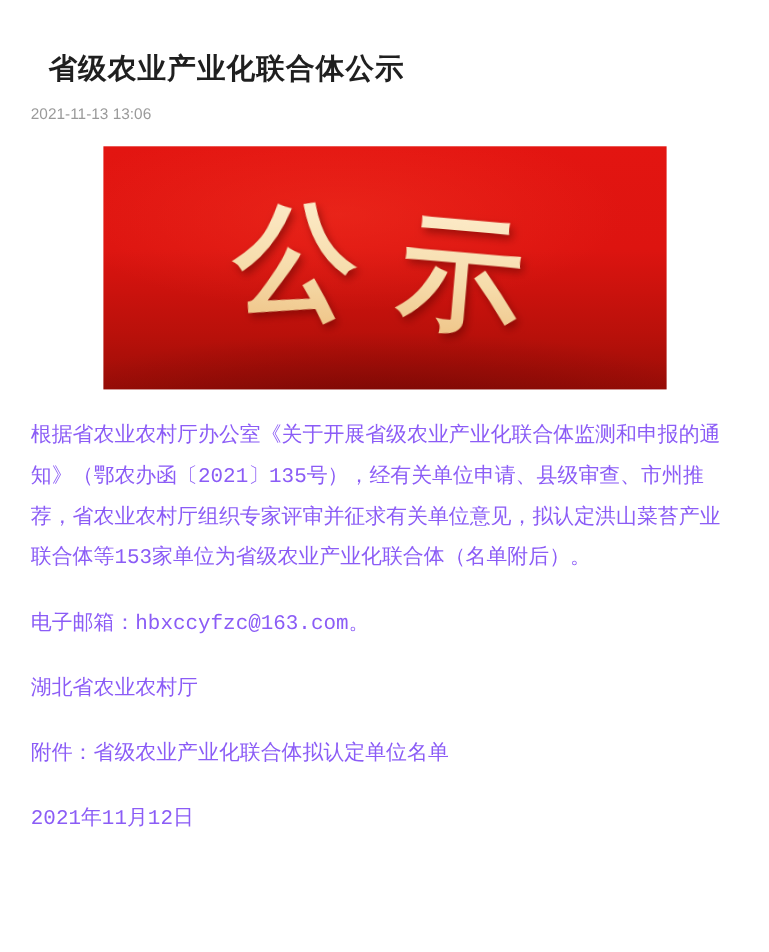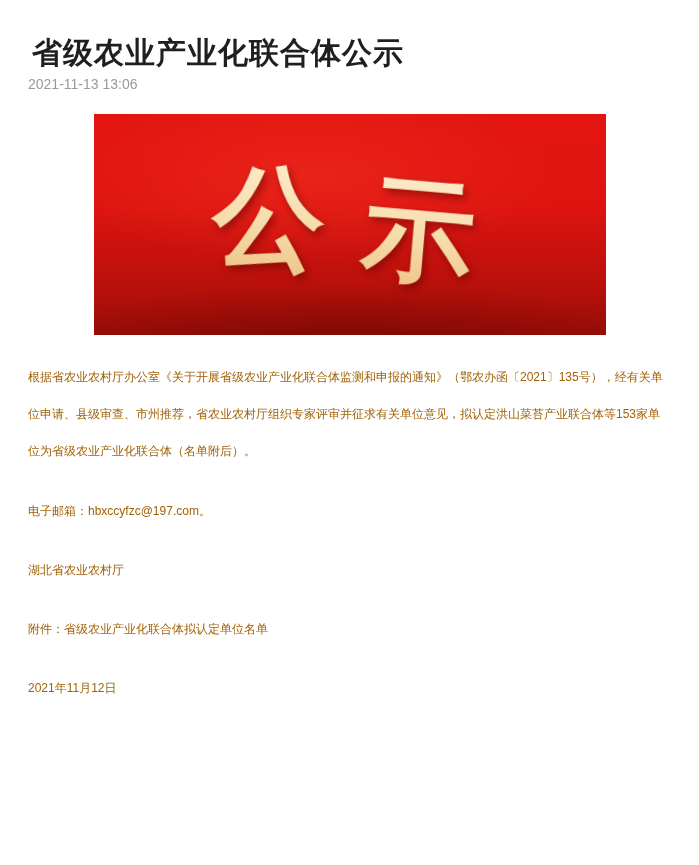--- a/index.html
+++ b/index.html
@@ -10,22 +10,22 @@
   }
   .page {
     width: 699px;
     height: 865px;
     margin: 0 auto;
     background: #ffffff;
     padding: 0 28px 15px 28px;
     overflow: hidden;
   }
   h1.title {
-    margin: 4px; padding-top: 30px;
-    font-size: 30px;
+    margin: 16px; padding-top: 30px;
+    font-size: 26px;
     line-height: 1.25;
     font-weight: bold;
     color: #1f1f1f;
     letter-spacing: 1px;
   }
   .pub-date {
     font-size: 14px;
     line-height: 16px;
     color: #9a9a9a;
   }
@@ -52,23 +52,24 @@
     transform: rotate(5deg) translate(-6px, 2px);
     background: linear-gradient(180deg, #fdeccb 8%, #f6dcab 55%, #edbf80 96%);
     -webkit-background-clip: text;
     background-clip: text;
     color: transparent;
     filter: drop-shadow(3px 4px 4px rgba(96, 4, 0, 0.55));
     white-space: nowrap;
     user-select: none;
   }
   .para {
-    font-size: 12px;
-    color: #a16207;
+    font-size: 19px;
+    color: #8b5cf6;
     margin: 0;
+    font-family: Liberation Mono, monospace;
   }
   .para.loose {
     margin-top: 24px;
     line-height: 37px;
   }
   .para.normal {
     margin-top: 9px;
     line-height: 29px;
   }
   .para.single {
@@ -88,21 +89,21 @@
 
   <div class="pub-date">2021-11-13 13:06</div>
 
   <div class="banner">
     <span class="banner-text">公示</span>
   </div>
 
   <p class="para loose">根据省农业农村厅办公室《关于开展省级农业产业化联合体监测和申报的通知》（鄂农办函〔2021〕135号），经有关单位申请、县级审查、市州推荐，省农业农村厅组织专家评审并征求有关单位意见，拟认定洪山菜苔产业联合体等153家单位为省级农业产业化联合体（名单附后）。</p>
 
 
-  <p class="para single">电子邮箱：hbxccyfzc@197.com。</p>
+  <p class="para single">电子邮箱：hbxccyfzc@163.com。</p>
 
   <p class="para single">湖北省农业农村厅</p>
 
   <p class="para single">附件：省级农业产业化联合体拟认定单位名单</p>
 
   <p class="para single">2021年11月12日</p>
 
 </div>
 
 </body></html>

